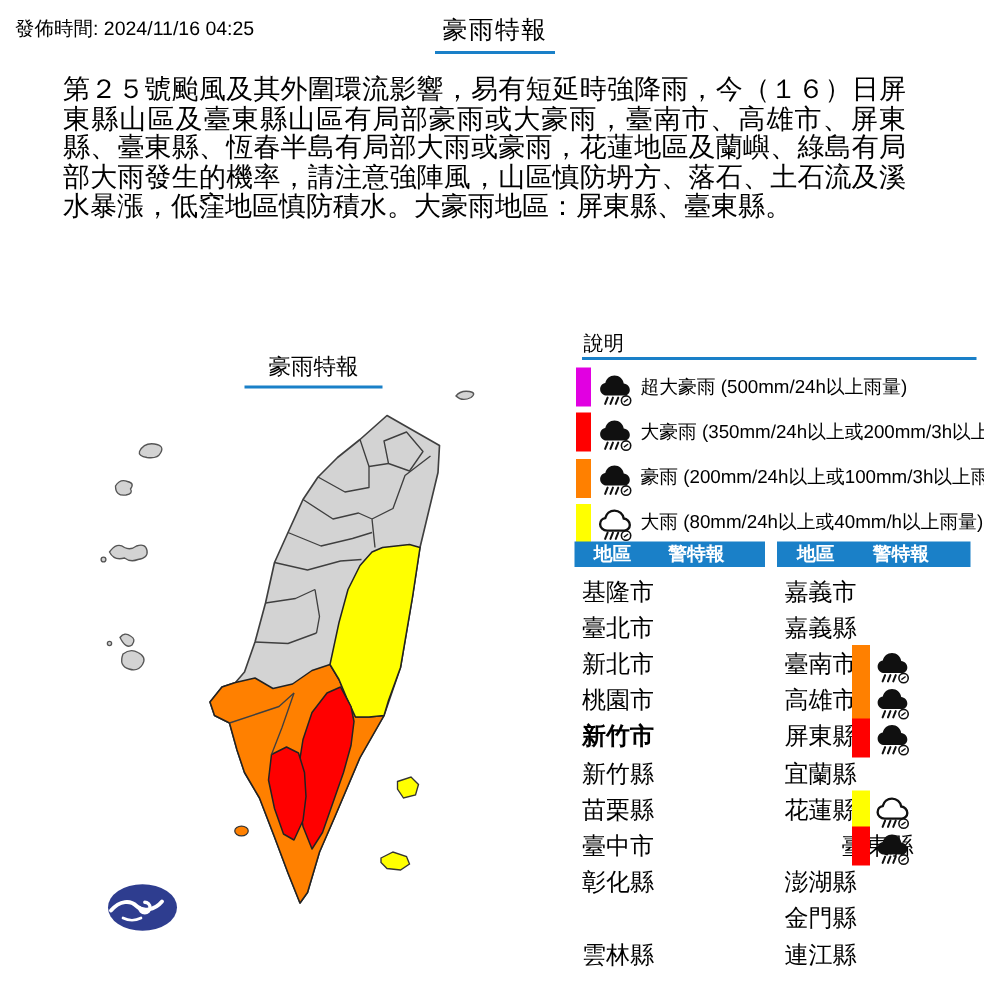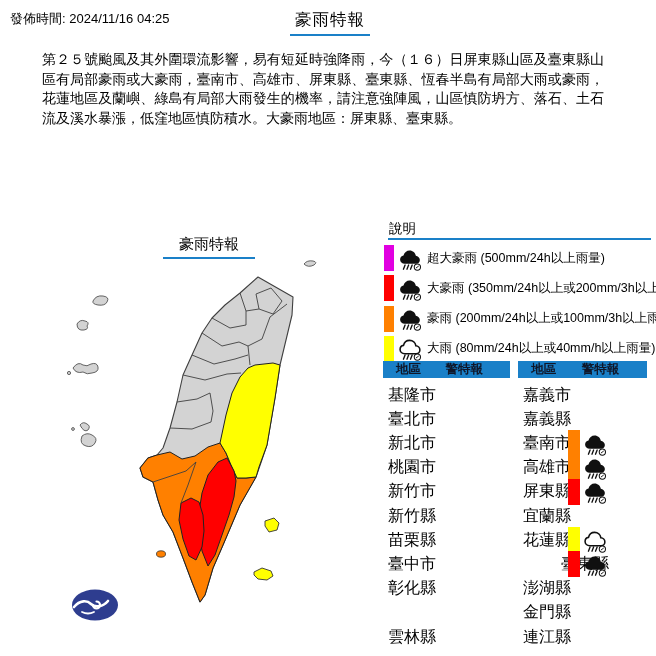--- a/index.html
+++ b/index.html
@@ -1,35 +1,35 @@
 <!DOCTYPE html>
 <html style="--accent: #1A80C8;"><head>
 <meta charset="utf-8">
 <style>
   html,body{margin:0;padding:0;background:#fff;}
   #screen{position:relative;width:656px;height:656px;background:#fff;overflow:hidden;
           font-family:"Liberation Sans","DejaVu Sans",sans-serif;color:#000;}
   .publish{position:absolute;left:10px;top:10px;font-size:13px;}
   .title{position:absolute;left:290px;top:9px;font-size:16.5px;letter-spacing:1px;
          padding:0 5px 3px;border-bottom:2.5px solid var(--accent);}
-  .bulletin{position:absolute;left:42px;top:50px;width:562px;font-size:14px;
+  .bulletin{position:absolute;left:42px;top:50px;width:562px;font-size:18px;
             line-height:19.5px;text-align:justify;}
   .map-label{position:absolute;left:163px;top:235px;width:92px;text-align:center;
              font-size:15px;padding-bottom:3px;border-bottom:2px solid var(--accent);}
   #taiwan-map{position:absolute;left:60px;top:215px;width:320px;height:441px;}
   .legend-title{position:absolute;left:389px;top:220px;font-size:13.5px;}
   .legend-rule{position:absolute;left:388px;top:238px;width:263px;height:2px;}
   .legend-item{position:absolute;left:384px;height:28px;display:flex;align-items:center;}
   .legend-bar{flex:0 0 10px;width:10px;height:26px;}
   .legend-item svg{margin-left:4px;flex:0 0 auto;}
   .legend-label{font-size:12.5px;margin-left:4px;white-space:nowrap;}
   .wtable{position:absolute;top:361px;}
   #table-left{left:383px;width:127px;}
   #table-right{left:518px;width:129px;}
-  .whead{height:17px;display:flex;align-items:flex-start;color:#0f172a;font-size:12.5px;font-weight:bold;}
+  .whead{height:17px;display:flex;align-items:flex-start;color:#ffffff;font-size:12.5px;font-weight:bold;}
   .whead .h-region{width:40%;text-align:center;}
   .whead .h-warning{width:48%;text-align:center;}
   .wrows{position:relative;margin-top:5px;height:272px;}
   .wrow{position:absolute;left:0;width:100%;height:24.2px;display:flex;align-items:center;}
   .wrow .region{font-size:16px;padding-left:5px;white-space:nowrap;}
   .wicon{position:absolute;left:50px;display:flex;align-items:center;}
   .wbar{display:inline-block;width:12px;height:26px;margin-right:3px;}
 </style>
 </head>
 <body>
@@ -164,21 +164,21 @@
         </div>
         <div class="wrow" style="top: 24.2px;">
           <span class="region">臺北市</span>
         </div>
         <div class="wrow" style="top: 48.4px;">
           <span class="region">新北市</span>
         </div>
         <div class="wrow" style="top: 72.6px;">
           <span class="region">桃園市</span>
         </div>
-        <div class="wrow" style="top: 96.8px;">
+        <div class="wrow" style="top: 96.8px; font-weight: bold;">
           <span class="region">新竹市</span>
         </div>
         <div class="wrow" style="top: 121px;">
           <span class="region">新竹縣</span>
         </div>
         <div class="wrow" style="top: 145.2px;">
           <span class="region">苗栗縣</span>
         </div>
         <div class="wrow" style="top: 169.4px;">
           <span class="region">臺中市</span>

